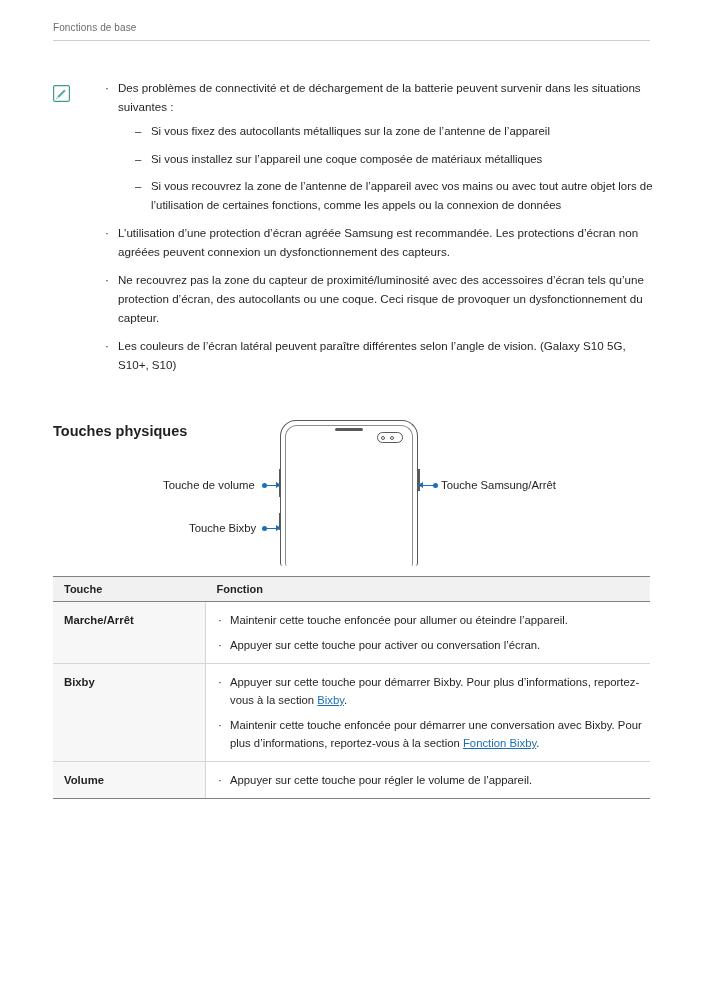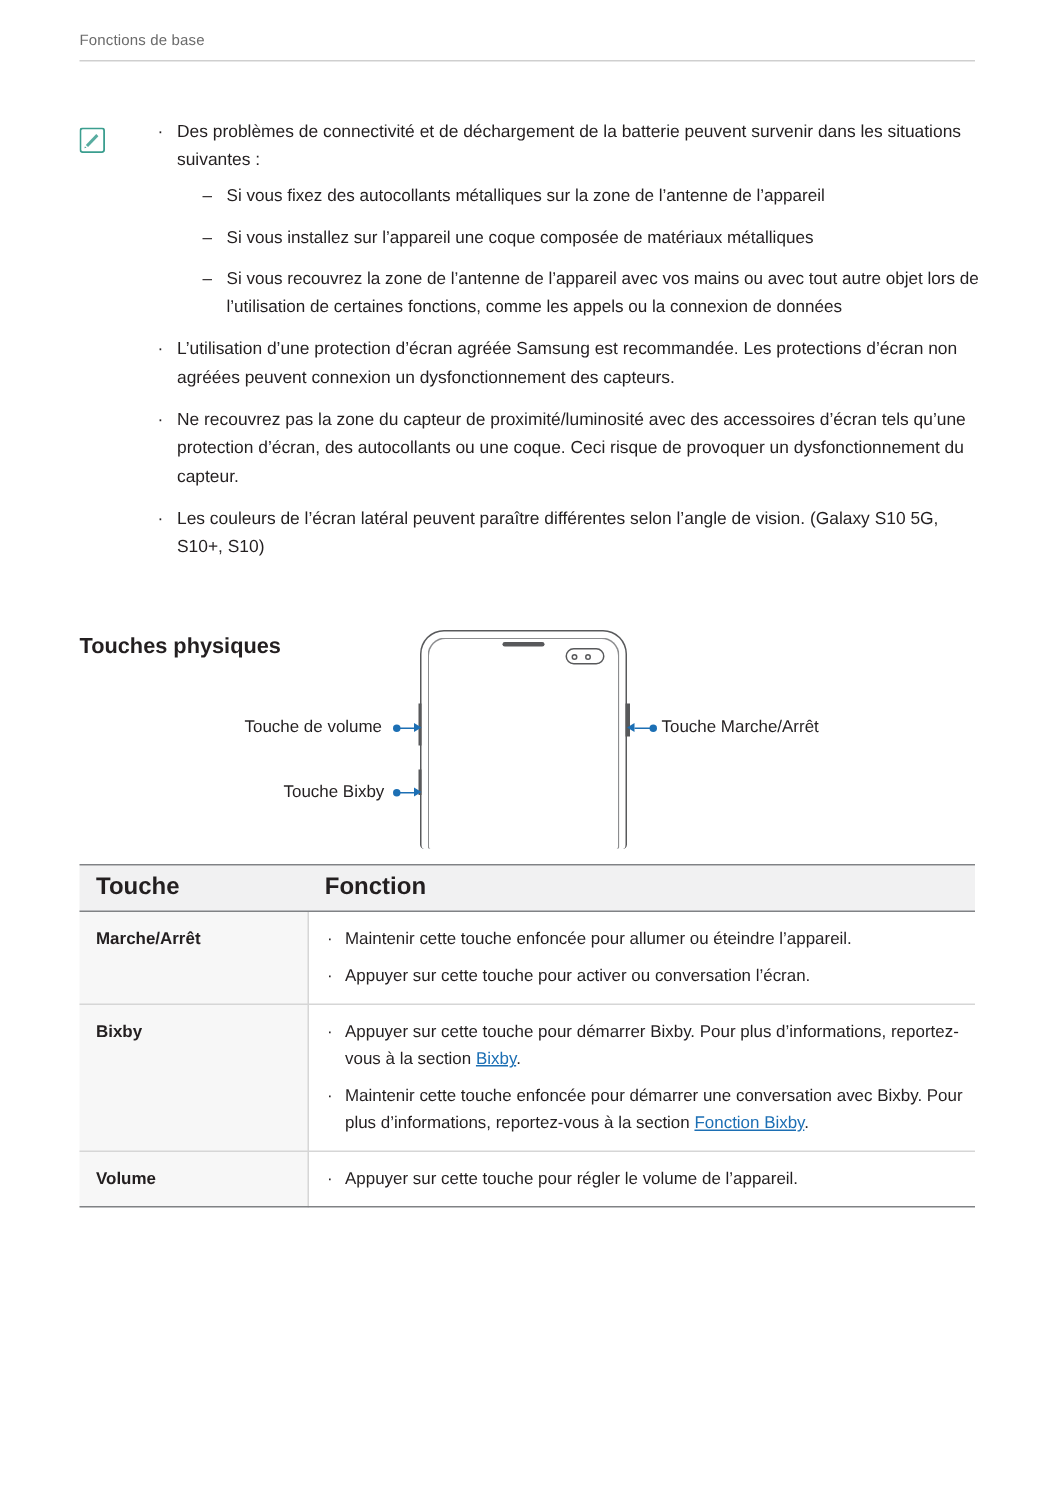--- a/index.html
+++ b/index.html
@@ -234,21 +234,21 @@
     width: 597px;
   }
   table.keys {
     border-collapse: collapse;
     width: 597px;
     font-size: 11.3px;
   }
   table.keys th {
     text-align: left;
     font-weight: bold;
-    font-size: 16px;
+    font-size: 11px;
     padding: 6px 8px 6px 11px;
     background: #f1f1f2;
     border-top: 1px solid #808285;
     border-bottom: 1px solid #808285;
     color: #231f20;
   }
   table.keys th.c1 { width: 133px; }
   table.keys td {
     vertical-align: top;
     padding: 9px 8px 9px 11px;
@@ -366,21 +366,21 @@
     <div class="callout" style="left:110px; top:61px;">Touche de volume</div>
     <div class="lead" style="left:213px; top:67px; width:12px;"></div>
     <div class="arrow-right" style="left:223px; top:64px;"></div>
     <div class="lead-dot" style="left:209px; top:65px;"></div>
 
     <div class="callout" style="left:136px; top:104px;">Touche Bixby</div>
     <div class="lead" style="left:213px; top:110px; width:12px;"></div>
     <div class="arrow-right" style="left:223px; top:107px;"></div>
     <div class="lead-dot" style="left:209px; top:108px;"></div>
 
-    <div class="callout" style="left:388px; top:61px;">Touche Marche/Arrêt</div>
+    <div class="callout" style="left:388px; top:61px;">Touche Samsung/Arrêt</div>
     <div class="lead" style="left:370px; top:67px; width:12px;"></div>
     <div class="arrow-left" style="left:365px; top:64px;"></div>
     <div class="lead-dot" style="left:380px; top:65px;"></div>
   </div>
 
   <div class="table-wrap">
     <table class="keys">
       <thead>
         <tr>
           <th class="c1">Touche</th>

